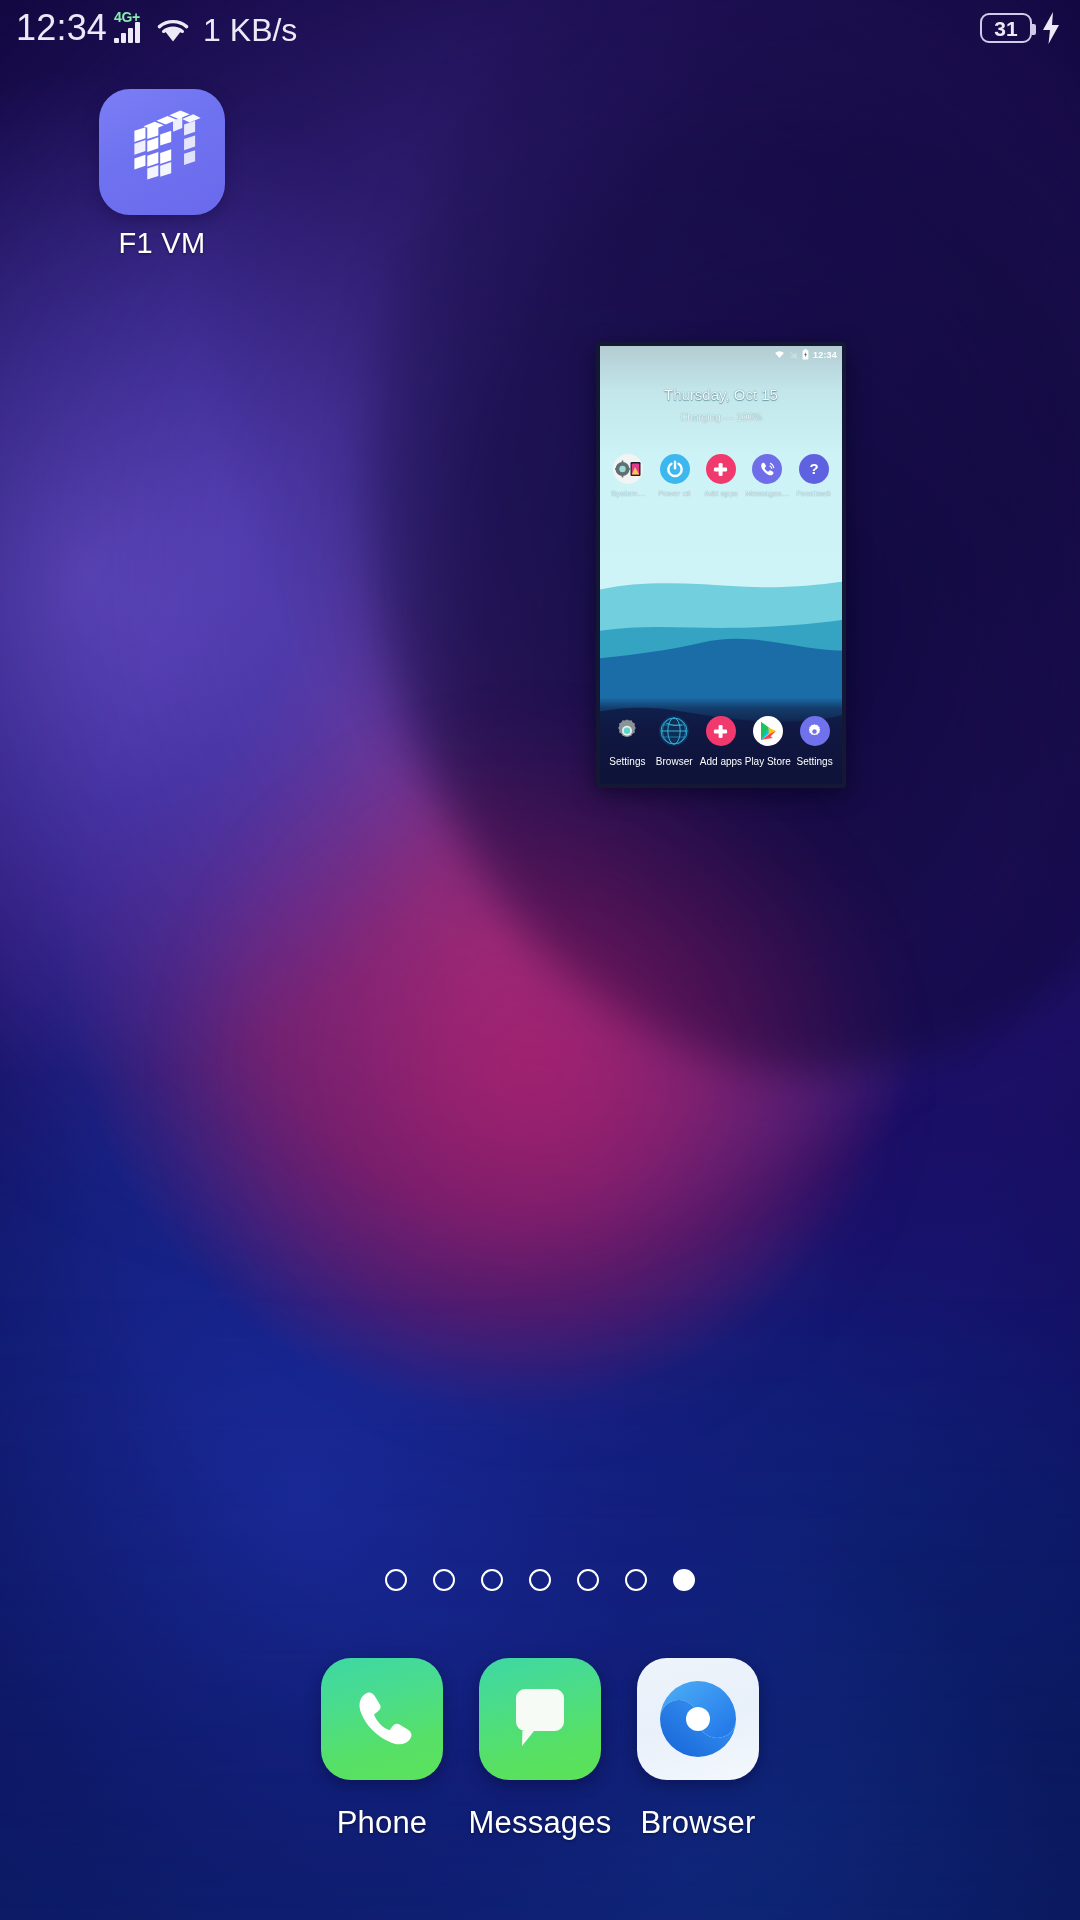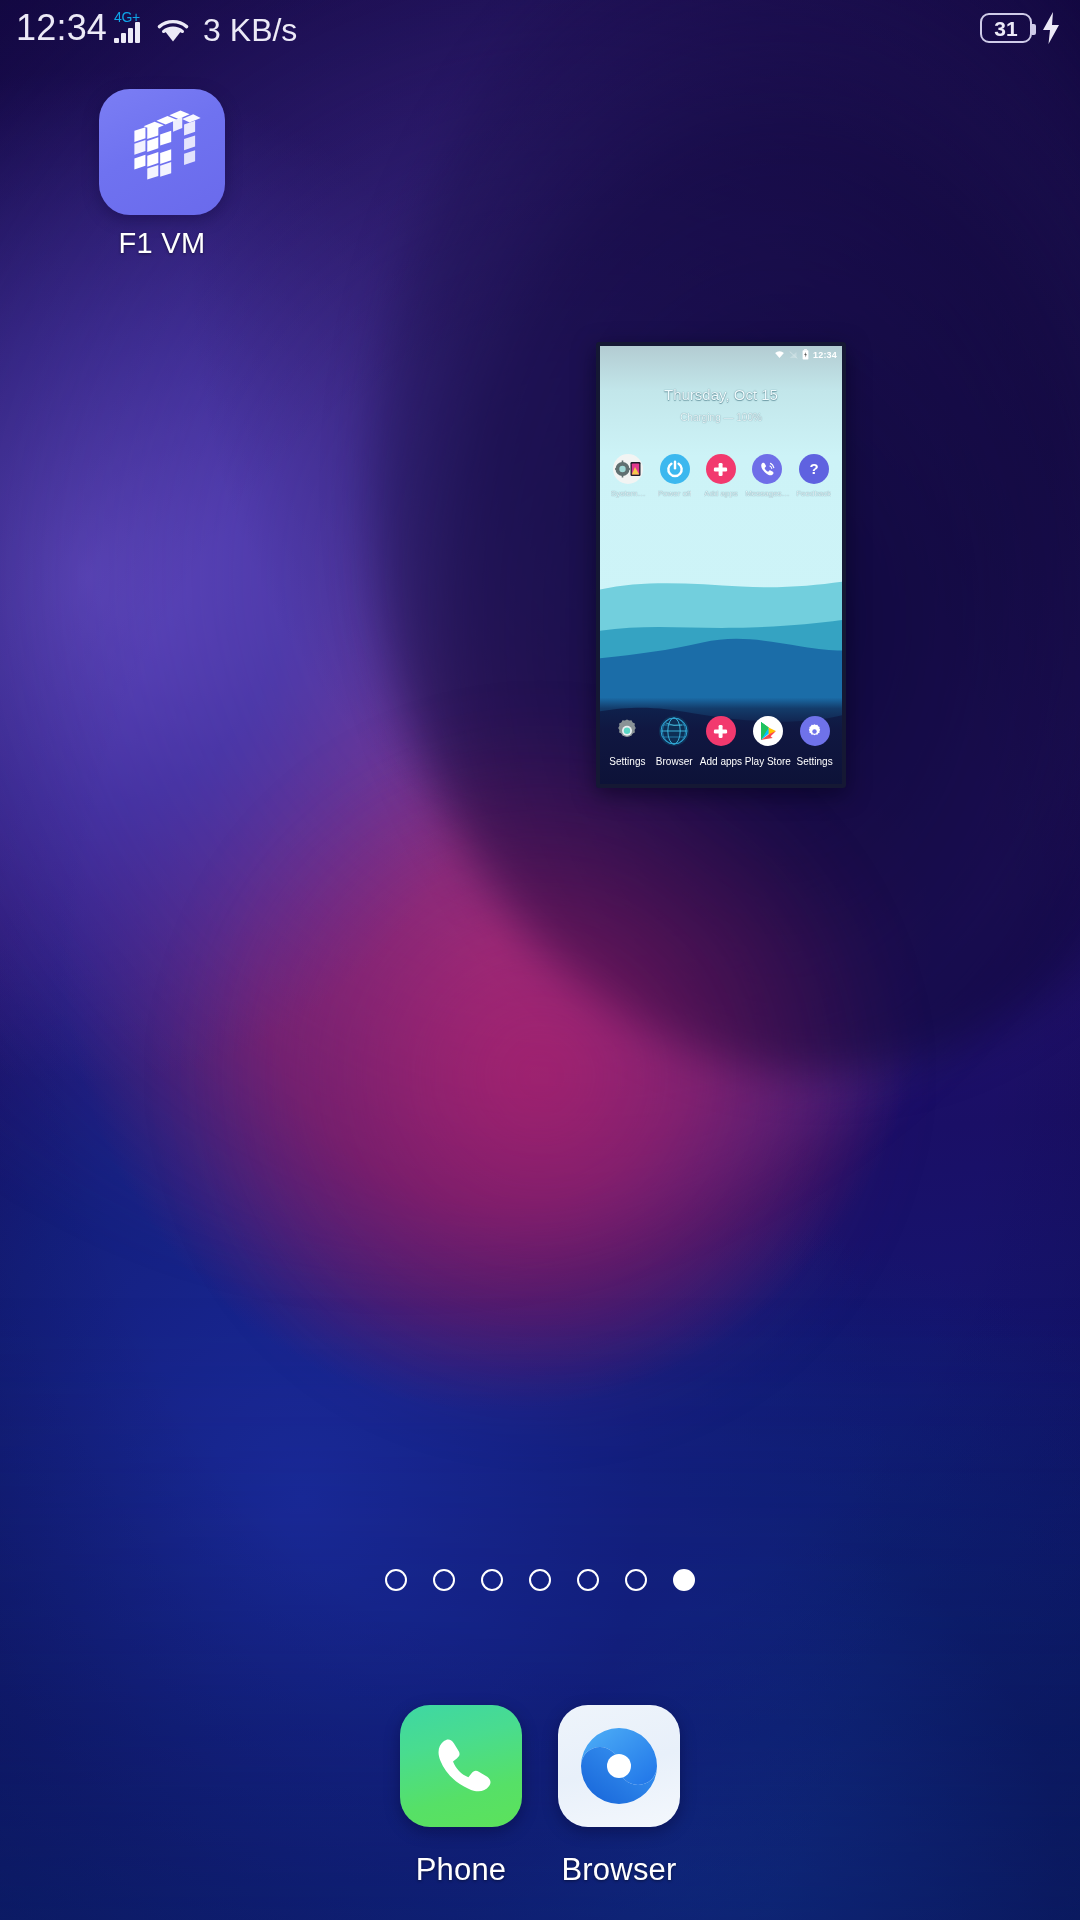--- a/index.html
+++ b/index.html
@@ -61,22 +61,22 @@
     z-index:30;
     display:flex; align-items:center;
     padding:0 20px 0 16px;
     color:#e9e9f6;
   }
   .sb-left { display:flex; align-items:flex-end; gap:7px; }
   .sb-clock { font-size:36px; font-weight:400; letter-spacing:0.2px; line-height:38px; color:#eceaf7; }
   .sb-signal { position:relative; width:34px; height:34px; }
   .sb-4g {
     position:absolute; top:-2px; left:0;
-    font-size:14px; font-weight:400; line-height:13px;
-    color:#0ea5e9; letter-spacing:-0.4px;
+    font-size:14px; font-weight:700; line-height:13px;
+    color:#86efac; letter-spacing:-0.4px;
   }
   .bars { position:absolute; bottom:4px; left:0; display:flex; align-items:flex-end; gap:2px; height:20px; }
   .bars i { display:block; width:5px; background:#eceaf7; border-radius:1px; }
   .bars i:nth-child(1){ height:5px; }
   .bars i:nth-child(2){ height:10px; }
   .bars i:nth-child(3){ height:15px; }
   .bars i:nth-child(4){ height:21px; }
   .sb-wifi { width:36px; height:30px; margin-bottom:2px; }
   .sb-speed { font-size:32px; line-height:34px; color:#eceaf7; margin-left:5px; }
   .sb-right { margin-left:auto; display:flex; align-items:center; gap:4px;padding-left:44px; }
@@ -190,21 +190,21 @@
   #pagedots {
     position:absolute; left:0; right:0; top:1561px; height:38px; z-index:20;
     display:flex; align-items:center; justify-content:center; gap:26px;
   }
   .dot { width:22px; height:22px; border-radius:50%; border:2.5px solid #ffffff; background:transparent; }
   .dot.active { background:#ffffff; border-color:#ffffff; }
 
   
   #dock {
     position:absolute; left:0; right:0; top:1658px; height:230px; z-index:20;
-    display:flex; justify-content:center; align-items:flex-end;
+    display:flex; justify-content:center; 
   }
   .dockapp { width:158px; display:flex; flex-direction:column; align-items:center; }
   .dockapp-icon {
     width:122px; height:122px; border-radius:30px;
     display:flex; align-items:center; justify-content:center;
     box-shadow:0 5px 15px rgba(6,3,40,0.36);
     overflow:hidden; position:relative;
   }
   .icon-phone    { background:linear-gradient(165deg, #3ed7a4 0%, #49dc8f 32%, #56e067 70%, #5ce25b 100%); }
   .icon-messages { background:linear-gradient(165deg, #3ed7a4 0%, #49dc8d 30%, #57e063 72%, #5ce258 100%); }
@@ -236,21 +236,21 @@
           <i></i>
           <i></i>
           <i></i>
         </div>
     </div>
     <svg class="sb-wifi" viewBox="0 0 36 28">
       <path d="M18 25.5 L10.2 15.6 a12.6 12.6 0 0 1 15.6 0 Z" fill="#eceaf7"></path>
       <path d="M4.4 10.6 a21 21 0 0 1 27.2 0" stroke="#eceaf7" stroke-width="3.4" fill="none" stroke-linecap="round"></path>
       <path d="M8.6 15.4 a15 15 0 0 1 18.8 0" stroke="#eceaf7" stroke-width="3.2" fill="none" stroke-linecap="round"></path>
     </svg>
-    <div class="sb-speed">3 KB/s</div>
+    <div class="sb-speed">1 KB/s</div>
   </div>
   <div class="sb-right">
     <div class="sb-batt">
       <span>31</span>
     </div>
     <svg class="sb-bolt" viewBox="0 0 18 32">
       <path d="M11 0 L1 18 H8 L6.5 32 L17 13 H10 Z" fill="#eceaf7"></path>
     </svg>
   </div>
 </div>
@@ -463,20 +463,28 @@
 
   <div class="dockapp">
     <div class="dockapp-icon icon-phone">
       <svg width="74" height="74" viewBox="0 0 74 74">
         <path d="M20 12 c4-3 7.5-1.5 10 2.5 l4.6 7.6 c1.8 3 1 5.2-1.8 7.4 l-3.8 3 c2.6 7 8.4 13 15.4 15.8 l3-3.8 c2.2-2.8 4.4-3.6 7.4-1.8 l7.6 4.6 c4 2.5 5.5 6 2.5 10 -4.2 5.6-12 6.6-20.4 2.4 C31.6 54.4 21 43.4 16.4 31.8 12.8 22.8 14.6 16.2 20 12 Z" fill="#ffffff"></path>
       </svg>
     </div>
     <div class="dockapp-label">Phone</div>
   </div>
 
+  <div class="dockapp">
+    <div class="dockapp-icon icon-messages">
+      <svg width="76" height="76" viewBox="0 0 76 76">
+        <path d="M14 17 a9 9 0 0 1 9-9 h30 a9 9 0 0 1 9 9 v24 a9 9 0 0 1-9 9 H32 l-12 15 0.4-15 H23 a9 9 0 0 1-9-9 Z" fill="#f6fbf6"></path>
+      </svg>
+    </div>
+    <div class="dockapp-label">Messages</div>
+  </div>
 
   <div class="dockapp">
     <div class="dockapp-icon icon-browser">
       <svg width="92" height="92" viewBox="0 0 92 92">
         <defs>
           <linearGradient id="swA" x1="0" y1="0" x2="1" y2="1">
             <stop offset="0%" stop-color="#4fb0f7"></stop>
             <stop offset="100%" stop-color="#1f74e8"></stop>
           </linearGradient>
           <linearGradient id="swB" x1="1" y1="0" x2="0" y2="1">

